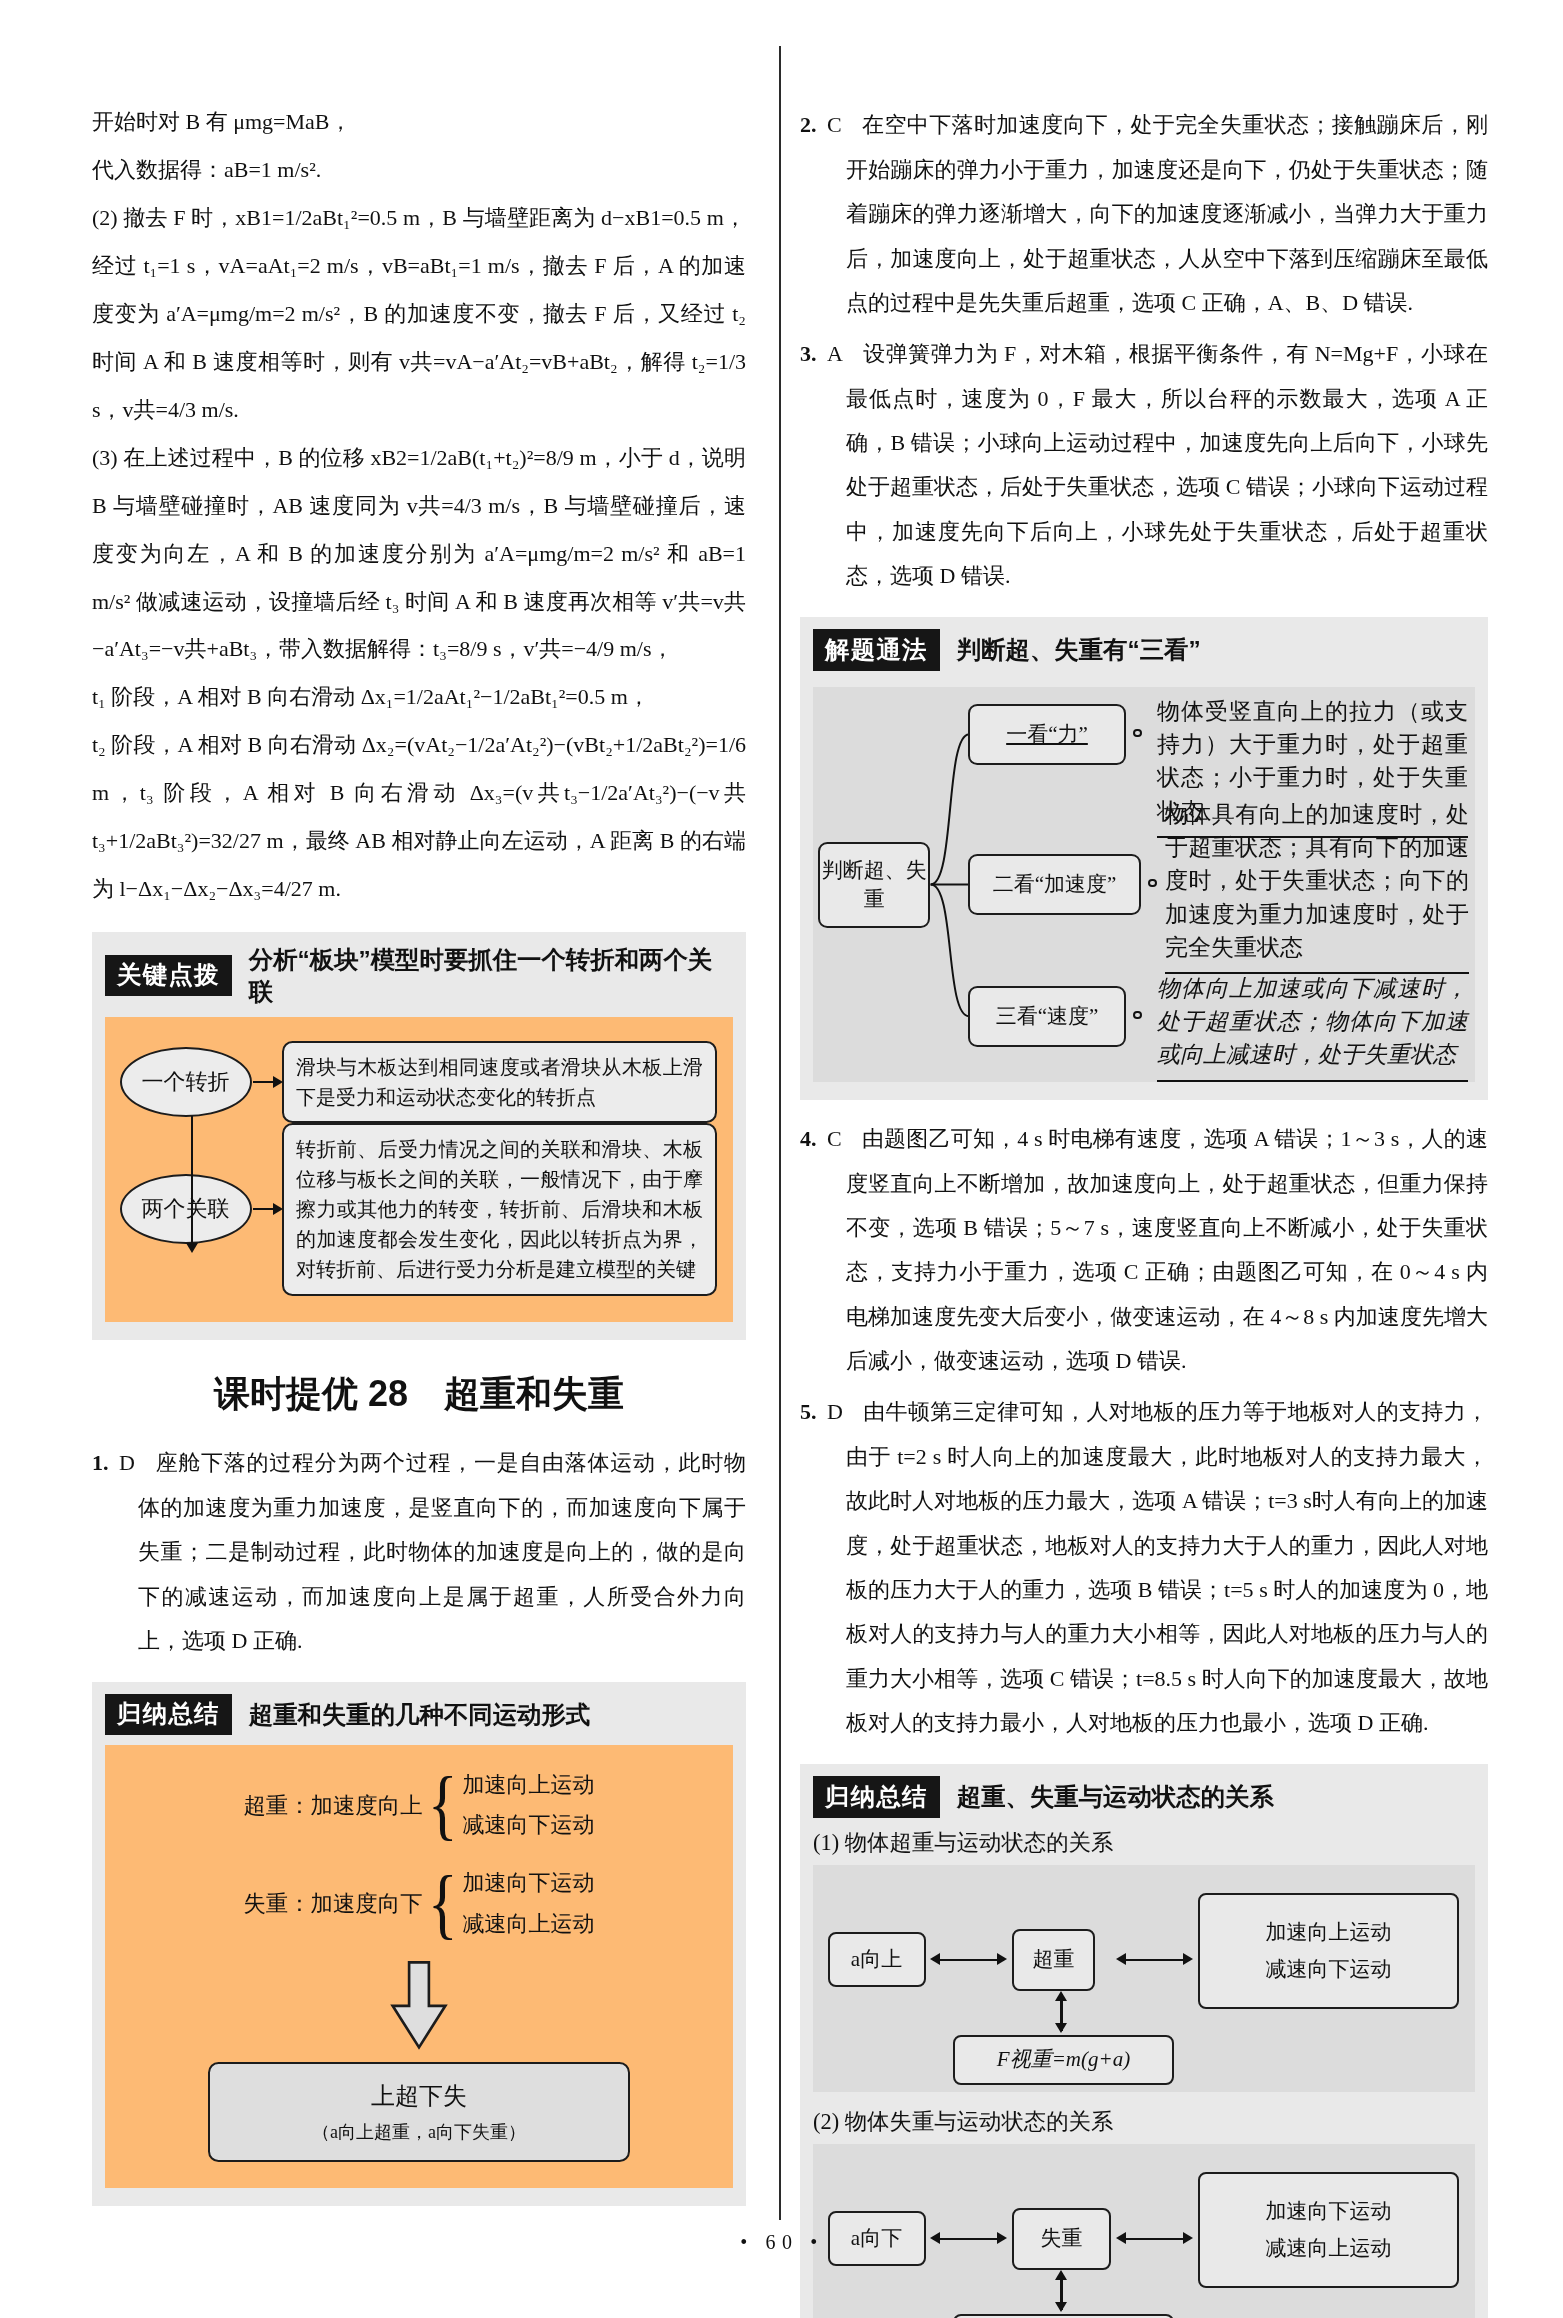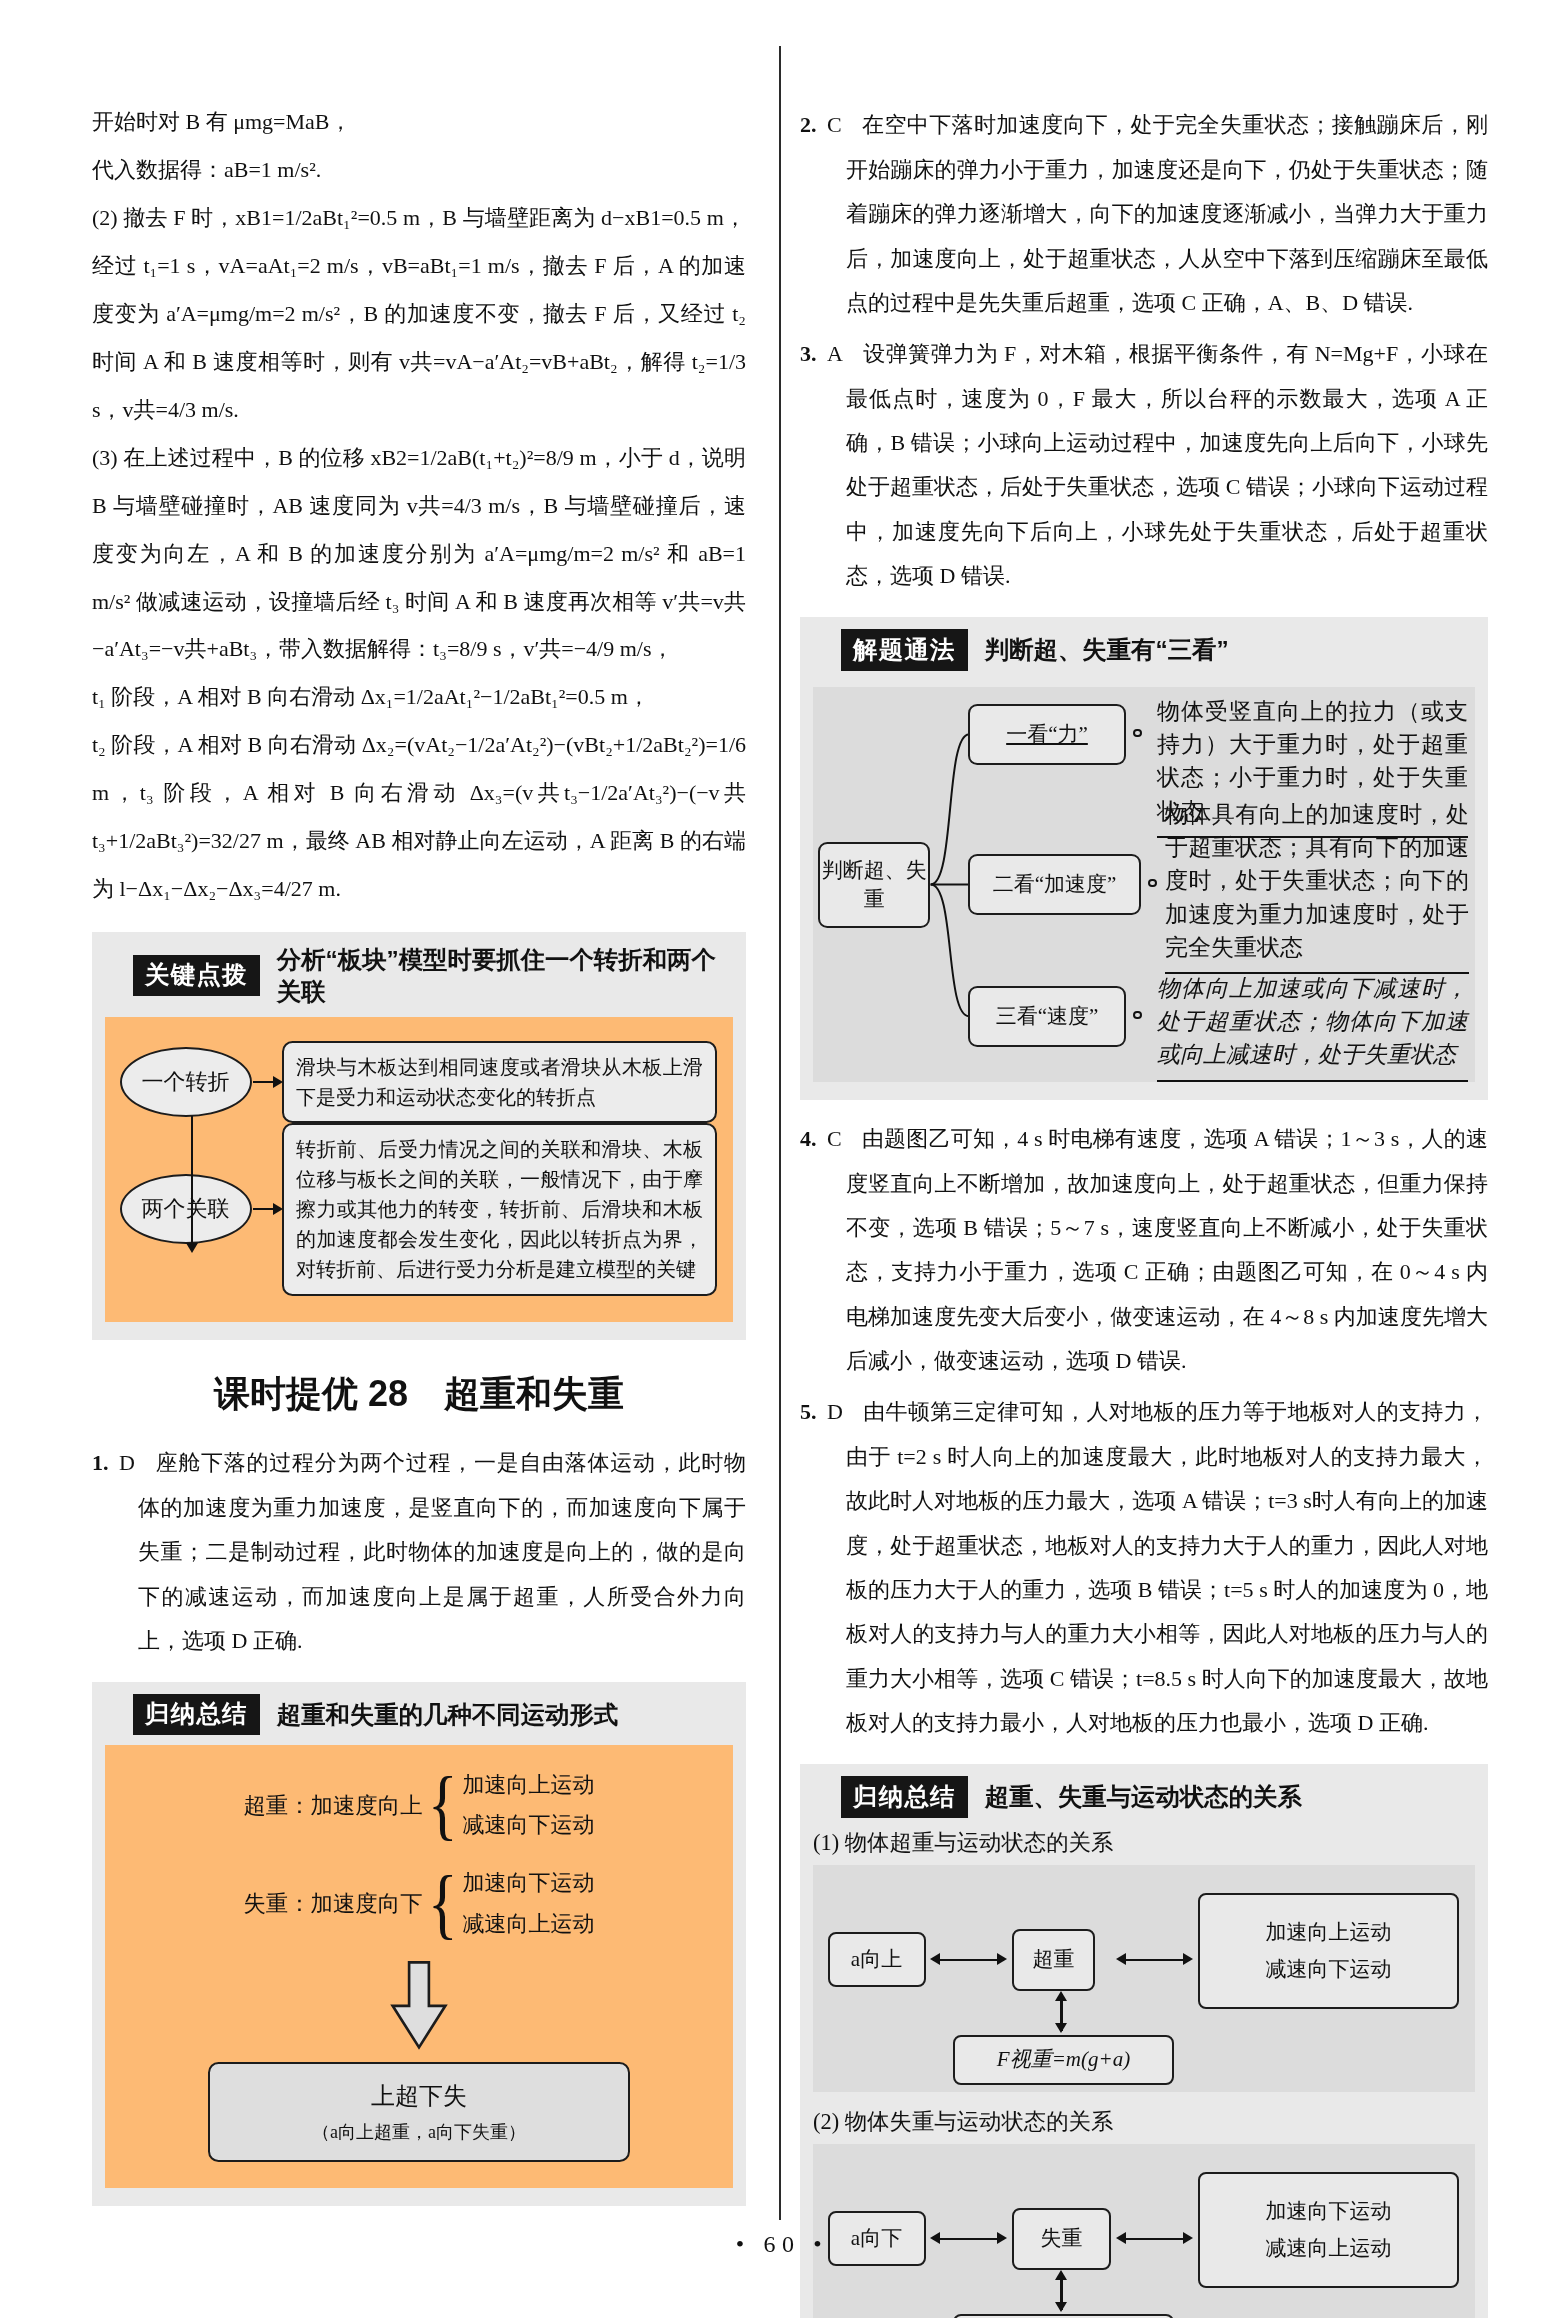--- a/index.html
+++ b/index.html
@@ -14,21 +14,21 @@
 
   p.sol { font-size:22px; line-height:2.18; text-align:justify; }
   p.item { font-size:22px; line-height:2.02; text-align:justify; padding-left:46px; text-indent:-46px; margin:5.3px 0 6.6px; }
   .num { font-weight:bold; font-family:"Liberation Serif",serif; margin-right:10.5px; }
   .ans { margin-right:20px; }
 
   
   .panel { background:#e9e9e9; padding:12px 13px 18.4px; margin:18.4px 0 17px; }
   .panel-head { display:flex; align-items:center; gap:17px; margin-bottom:9.2px; }
   .tag { background:#161616; color:#fff; font-family:"Liberation Sans","DejaVu Sans",sans-serif;
-         font-weight:bold; font-size:24.4px; line-height:1; padding:8.6px 12px; letter-spacing:1.3px; white-space:nowrap;margin-left:28px; }
+         font-weight:bold; font-size:24.4px; line-height:1; padding:8.6px 12px; letter-spacing:1.3px; white-space:nowrap; }
   .panel-title { font-family:"Liberation Sans","DejaVu Sans",sans-serif; font-weight:bold; font-size:24.4px; }
 
   
   .kp-diagram { position:relative; background:#fdba74; padding:24px 16px 26px 14.5px; margin-top:8px; }
   .kp-row { display:flex; align-items:center; }
   .ellipse { flex:0 0 132px; height:70px; border:2px solid #1c1c1c; border-radius:50%;
              background:#ececec; display:flex; align-items:center; justify-content:center; font-size:22px; }
   .h-arrow { flex:0 0 28px; height:2px; background:#111; position:relative; margin:0 1.3px; }
   .h-arrow::after { content:""; position:absolute; right:-2.6px; top:-5.3px; border-left:10.5px solid #111;
                     border-top:6px solid transparent; border-bottom:6px solid transparent; }
@@ -73,21 +73,21 @@
   .dblh::before { content:""; position:absolute; left:-2.6px; top:-5.3px; border-right:10.5px solid #111;
                   border-top:6.6px solid transparent; border-bottom:6.6px solid transparent; }
   .dblh::after  { content:""; position:absolute; right:-2.6px; top:-5.3px; border-left:10.5px solid #111;
                   border-top:6.6px solid transparent; border-bottom:6.6px solid transparent; }
   .dblv { position:absolute; width:2.6px; background:#111; }
   .dblv::before { content:""; position:absolute; top:-2.6px; left:-5.3px; border-bottom:10.5px solid #111;
                   border-left:6.6px solid transparent; border-right:6.6px solid transparent; }
   .dblv::after  { content:""; position:absolute; bottom:-2.6px; left:-5.3px; border-top:10.5px solid #111;
                   border-left:6.6px solid transparent; border-right:6.6px solid transparent; }
 
-  .footer { position:absolute; left:0; right:0; top:2231px; text-align:center; font-size:24px; letter-spacing:6.6px; }
+  .footer { position:absolute; left:0; right:0; top:2231px; text-align:center; font-size:20px; letter-spacing:6.6px; }
 </style>
 </head>
 <body>
 
 <div class="page">
   <div class="divider"></div>
 
   <div class="col left">
     <p class="sol">开始时对 B 有 μmg=MaB，</p>
     <p class="sol">代入数据得：aB=1 m/s².</p>

